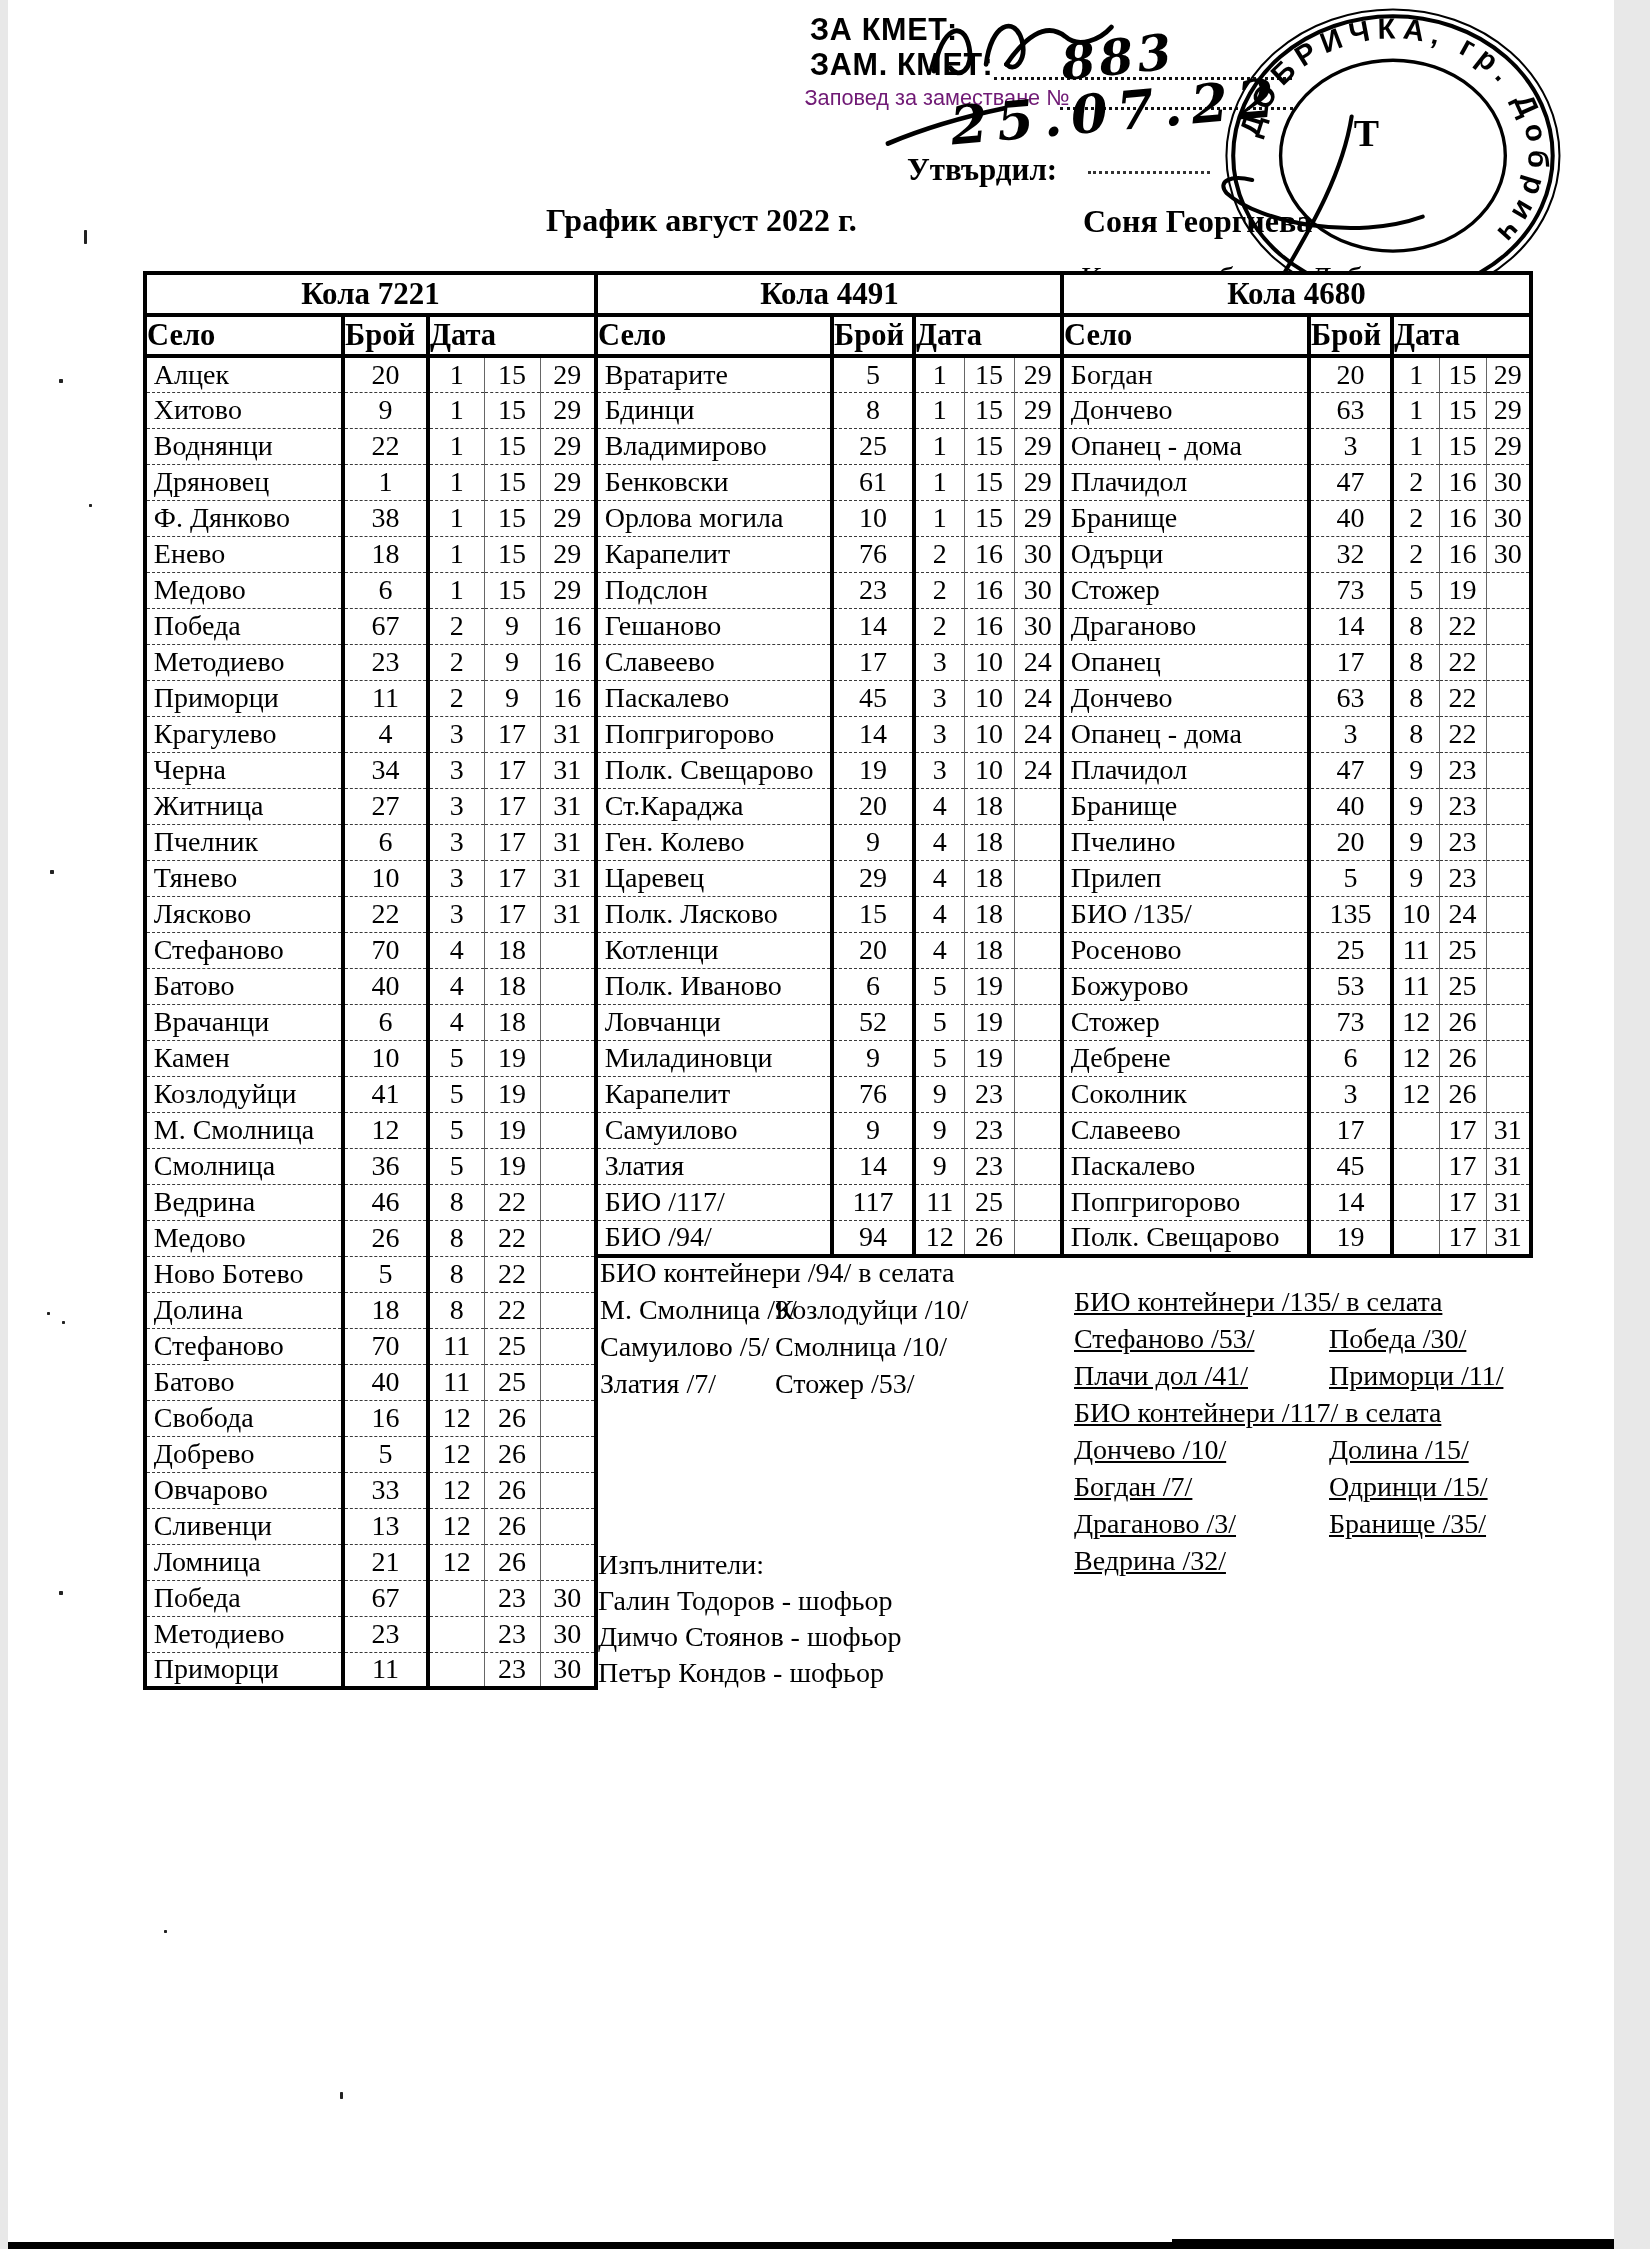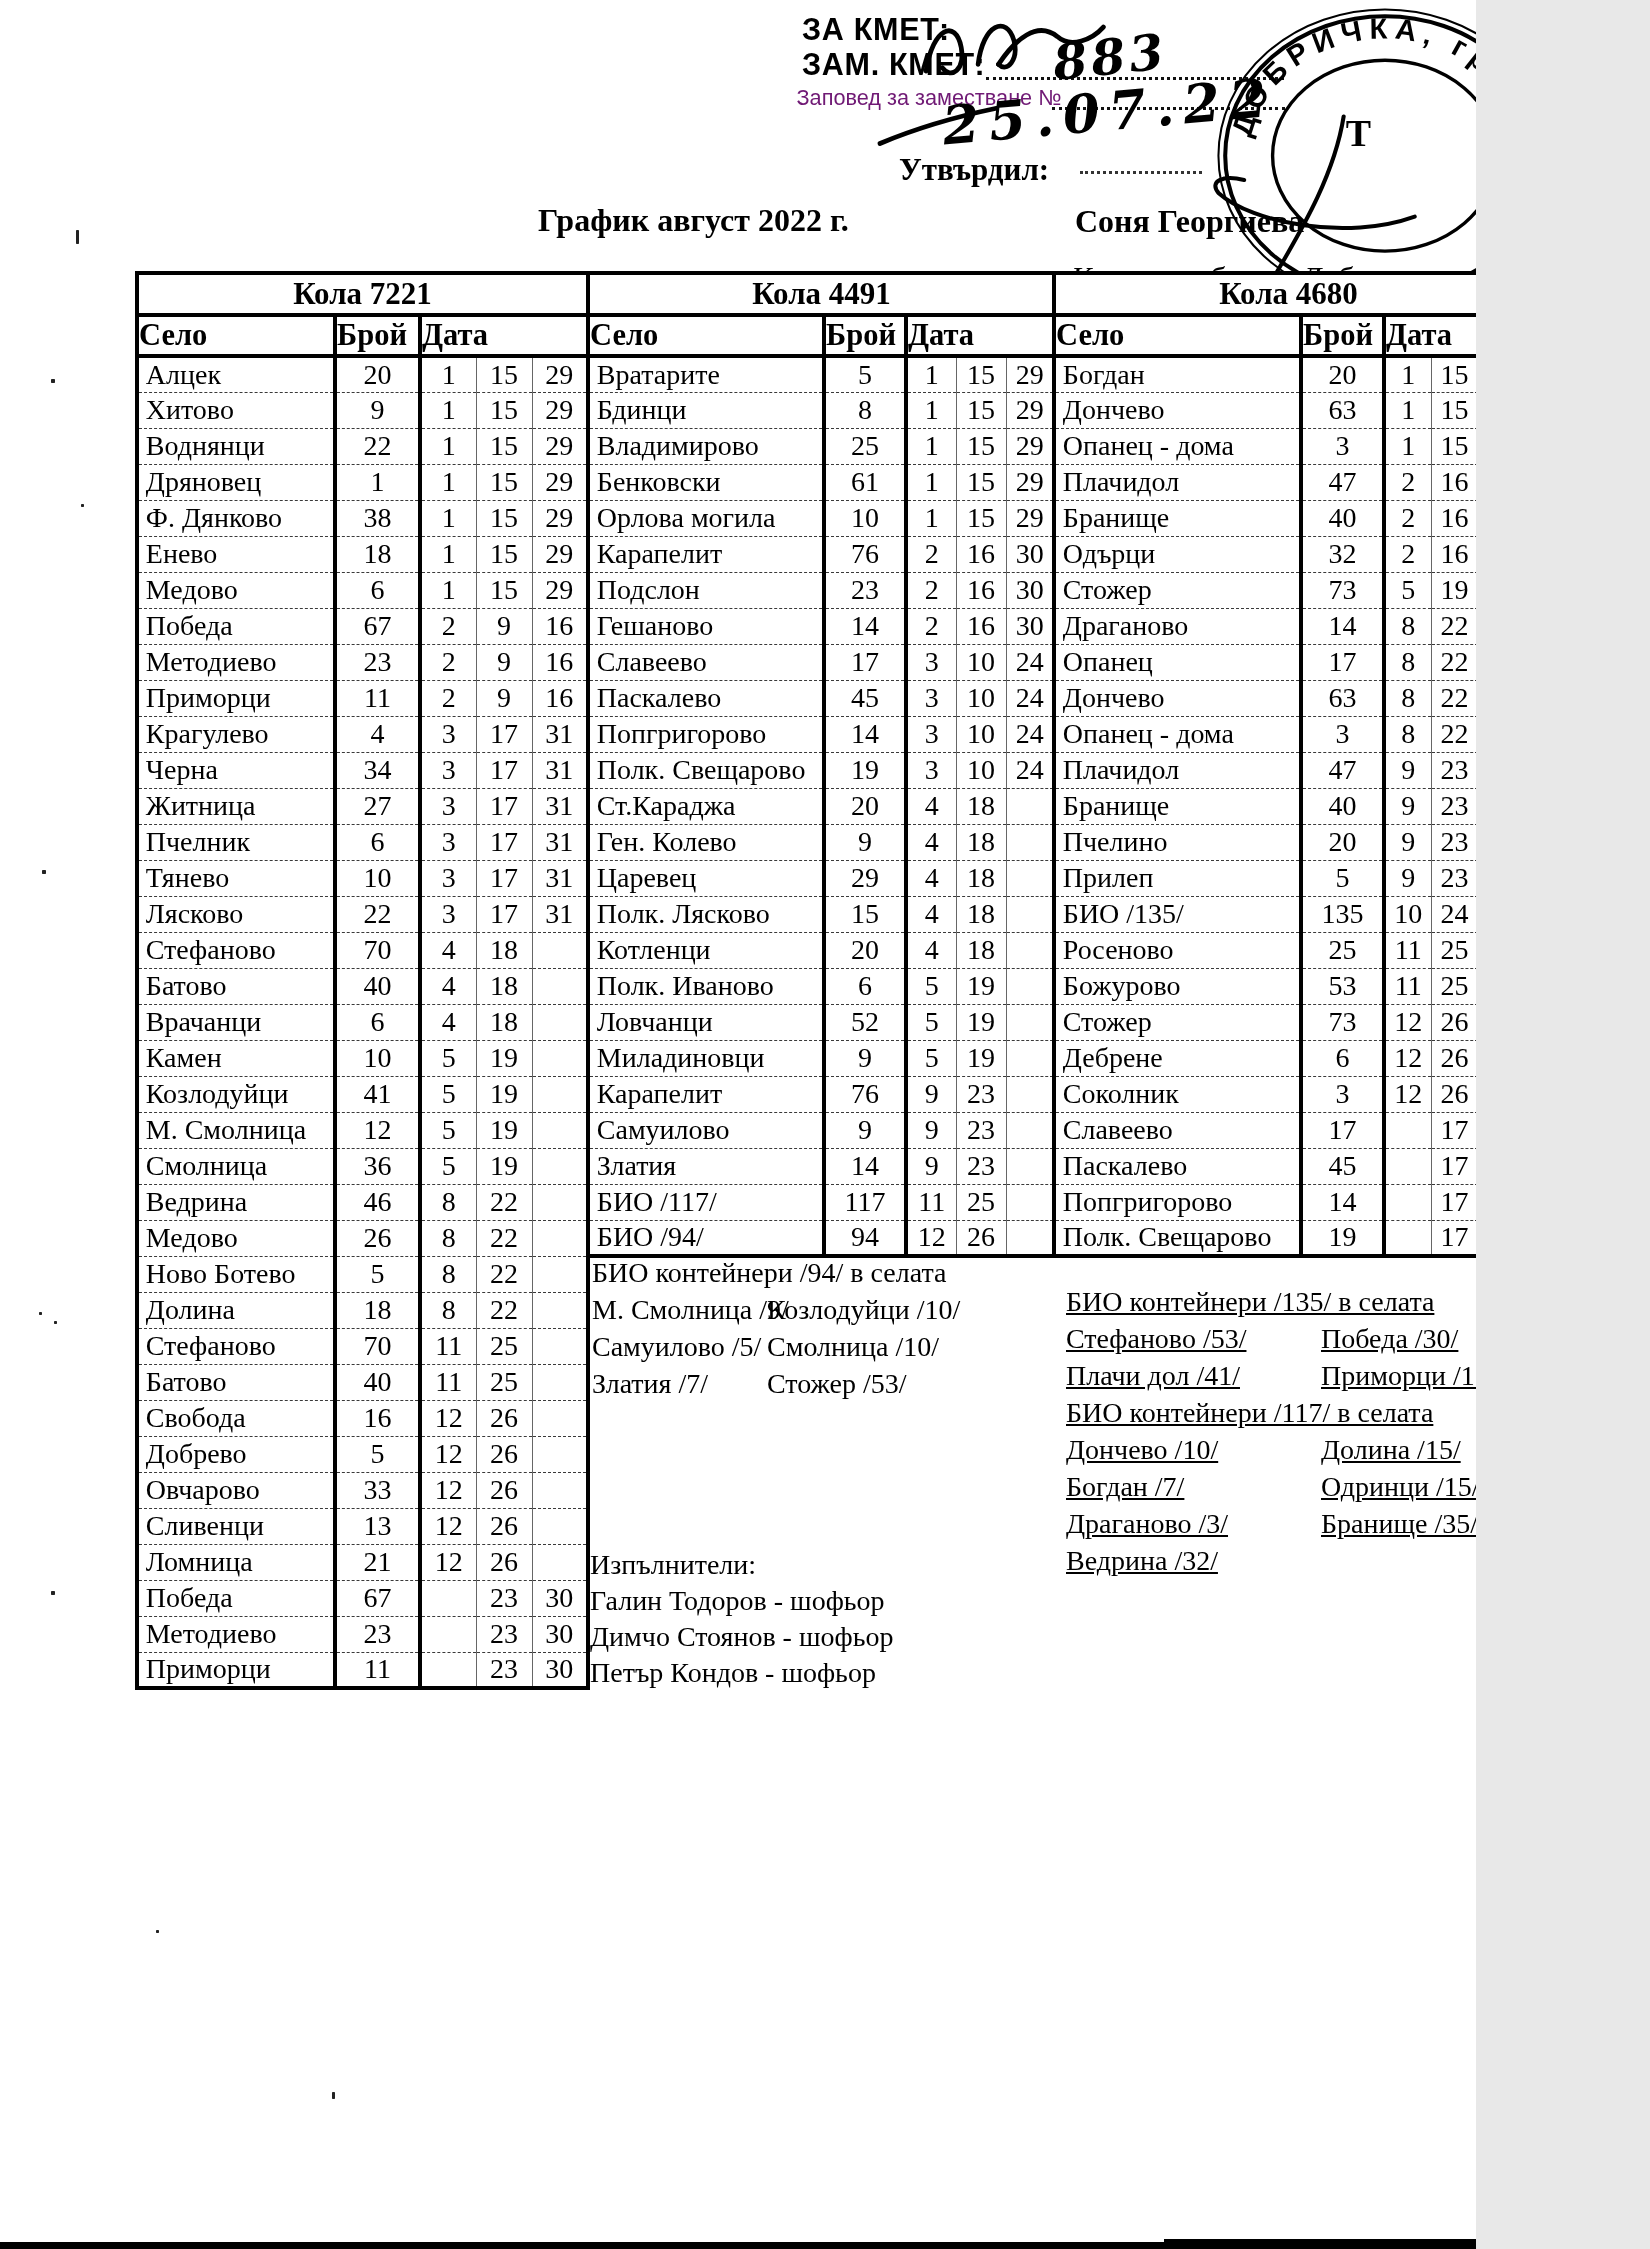--- a/index.html
+++ b/index.html
@@ -1,17 +1,17 @@
 <!DOCTYPE html>
 <html style="font-size:10.8px"><head>
 <meta charset="utf-8">
 <style>
   html,body{margin:0;padding:0;background:#e8e8e8;}
-  .page{position:relative;width:1476px;height:2250px;background:#ffffff;overflow:hidden;
-        font-family:"Liberation Serif","DejaVu Serif",serif;color:#000;}
+  .page{position:relative;width:1606px;height:2250px;background:#ffffff;overflow:hidden;
+        font-family:"Liberation Serif","DejaVu Serif",serif;color:#000;margin-left:8px;}
   
   .approval-box{position:absolute;left:783px;top:4.1px;width:506px;height:134px;
 romantic        border:2.7px dotted #111;box-sizing:border-box;}
   .hdr-label{position:absolute;font-family:"Liberation Sans","DejaVu Sans",sans-serif;
              font-weight:bold;font-size:30.5px;letter-spacing:0.7px;white-space:nowrap;}
   .order-label{position:absolute;font-family:"Liberation Sans","DejaVu Sans",sans-serif;
                font-weight:normal;font-size:21.7px;color:#701a75;white-space:nowrap;}
   .dots{position:absolute;border-bottom:3.4px dotted #111;height:0;}
   .hand{position:absolute;font-family:"DejaVu Serif",serif;font-style:italic;
         font-weight:bold;white-space:nowrap;}

